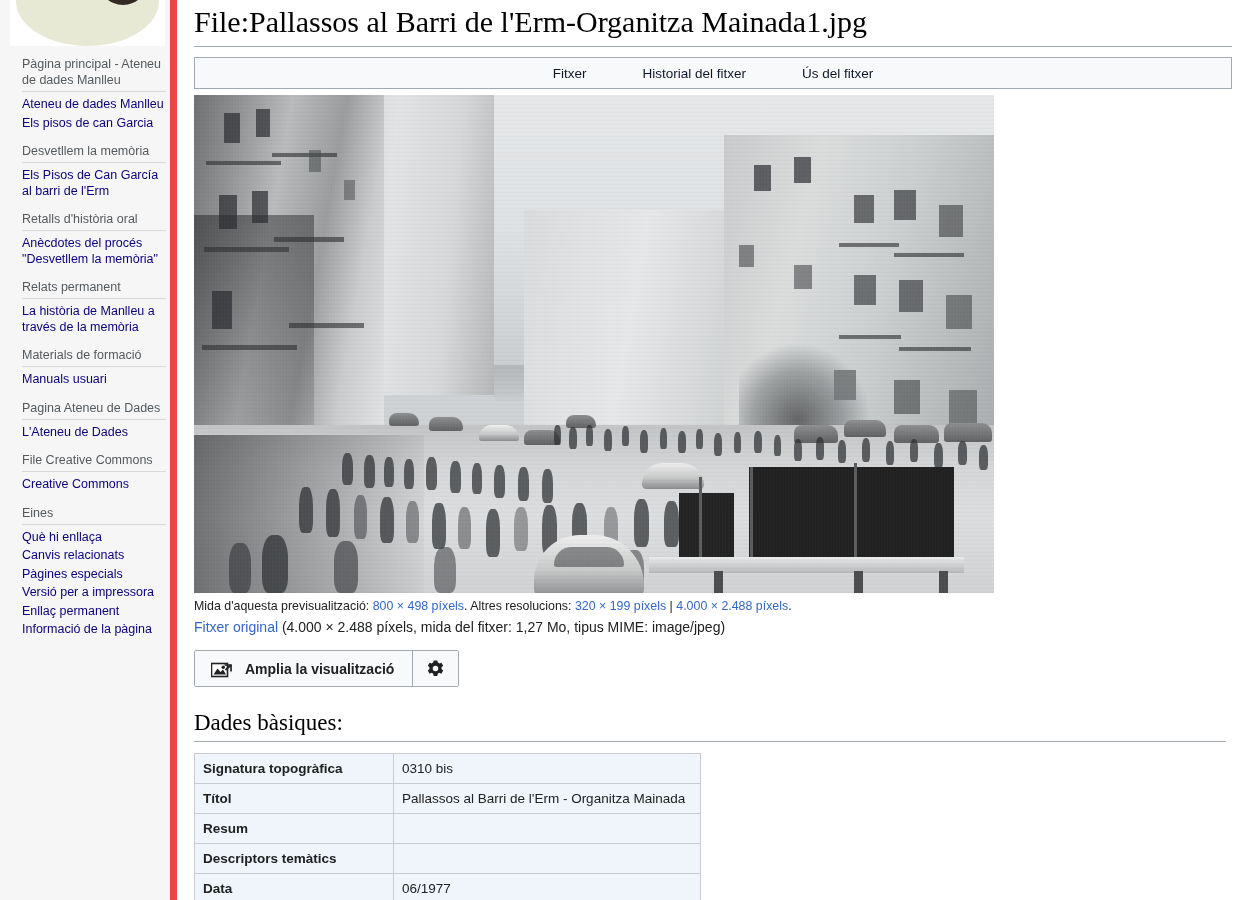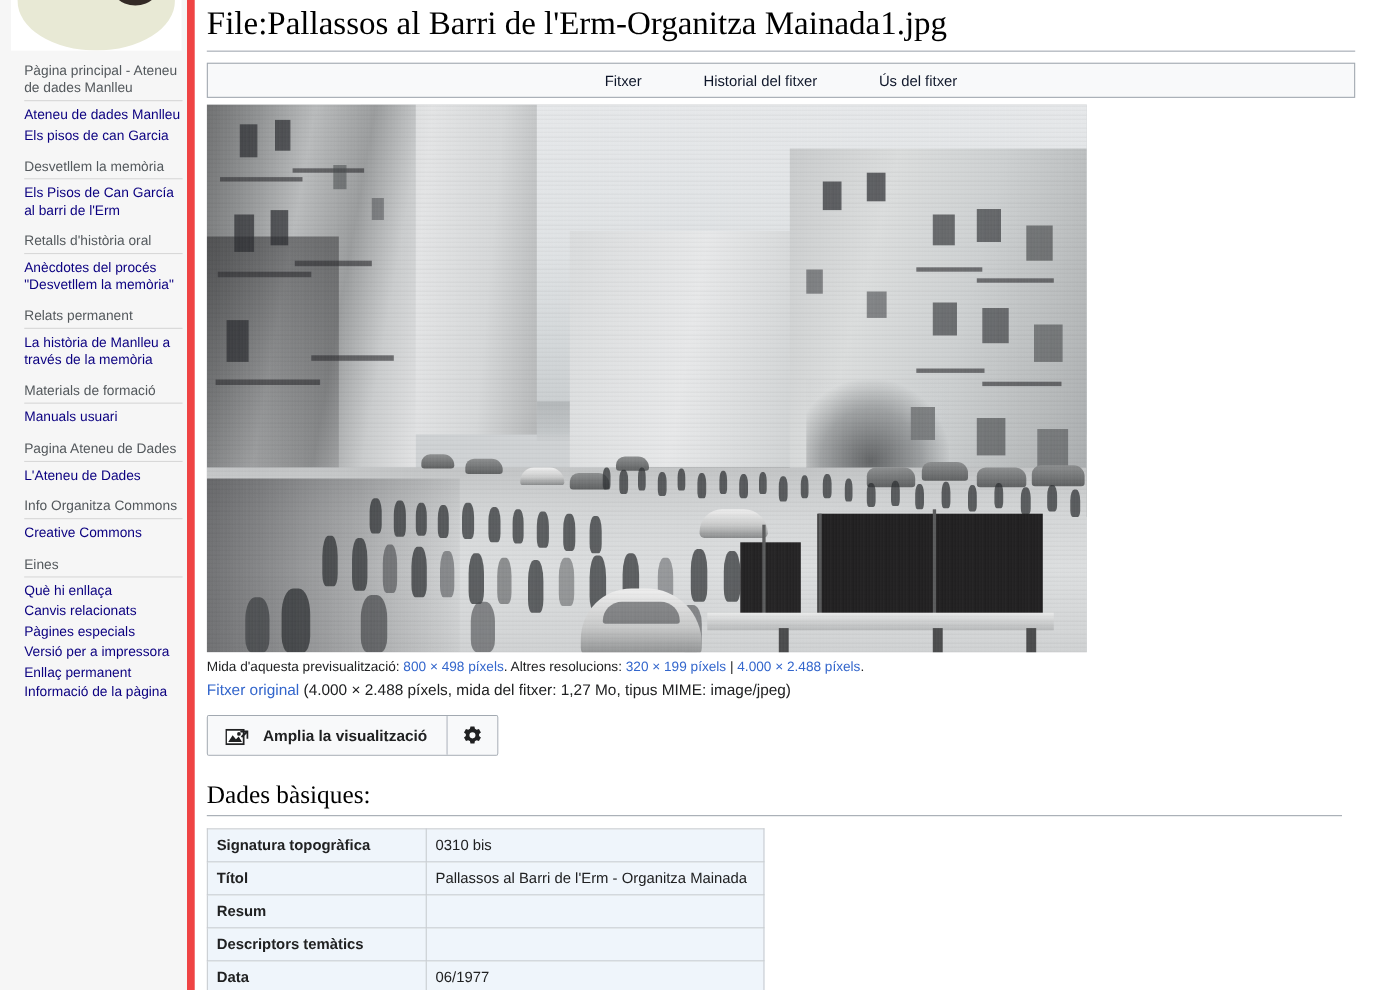--- a/index.html
+++ b/index.html
@@ -72,21 +72,21 @@
     margin-bottom: 3px;
     cursor: pointer;
   }
 
   
   #content {
     position: absolute;
     left: 178px; top: 0;
     width: 1070px; height: 900px;
     background: #ffffff;
-    padding: 0 16px 0 10px;
+    padding: 0 16px 0 16px;
   }
   #page-title {
     font-family: "Liberation Serif", serif;
     font-size: 30px;
     line-height: 36px;
     font-weight: normal;
     color: #000000;
     margin: 4px 0 0 0;
     padding: 0 0 6px 0;
     border-bottom: 1px solid #a2a9b1;
@@ -342,21 +342,21 @@
         <div class="nav-heading">Materials de formació</div>
         <a class="nav-link">Manuals usuari</a>
       </div>
 
       <div class="nav-portlet">
         <div class="nav-heading">Pagina Ateneu de Dades</div>
         <a class="nav-link">L'Ateneu de Dades</a>
       </div>
 
       <div class="nav-portlet">
-        <div class="nav-heading">Info Organitza Commons</div>
+        <div class="nav-heading">File Creative Commons</div>
         <a class="nav-link">Creative Commons</a>
       </div>
 
       <div class="nav-portlet">
         <div class="nav-heading">Eines</div>
         <a class="nav-link">Què hi enllaça</a>
         <a class="nav-link">Canvis relacionats</a>
         <a class="nav-link">Pàgines especials</a>
         <a class="nav-link">Versió per a impressora</a>
         <a class="nav-link">Enllaç permanent</a>

